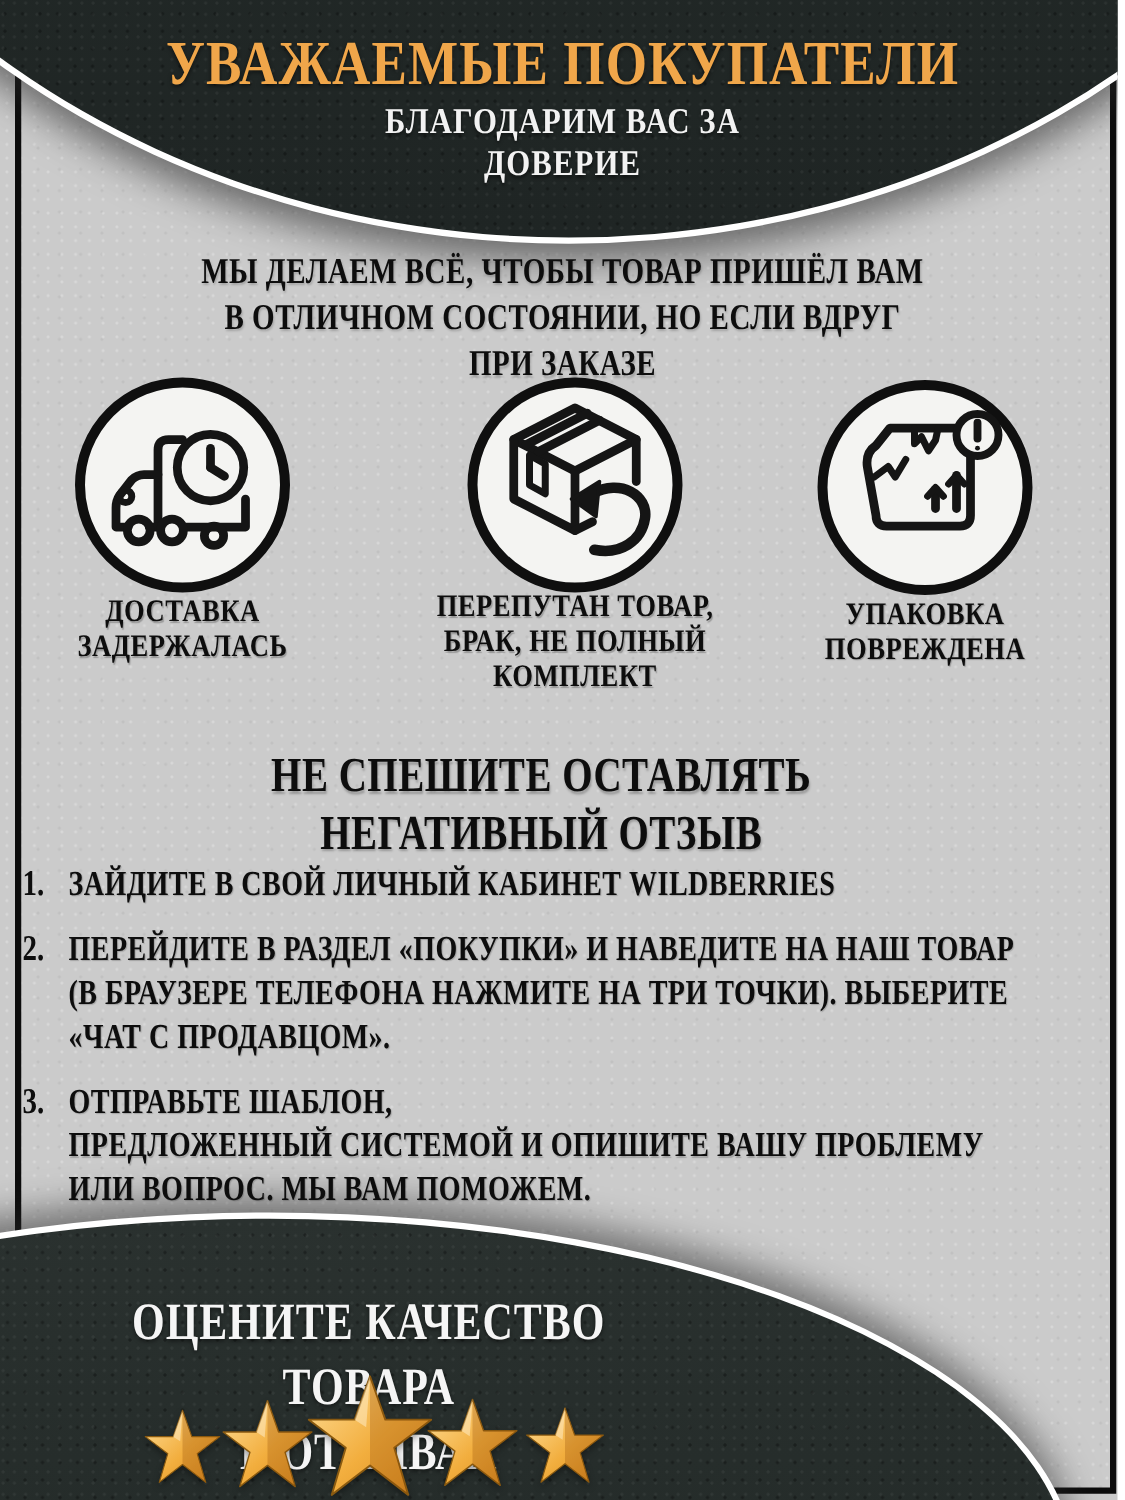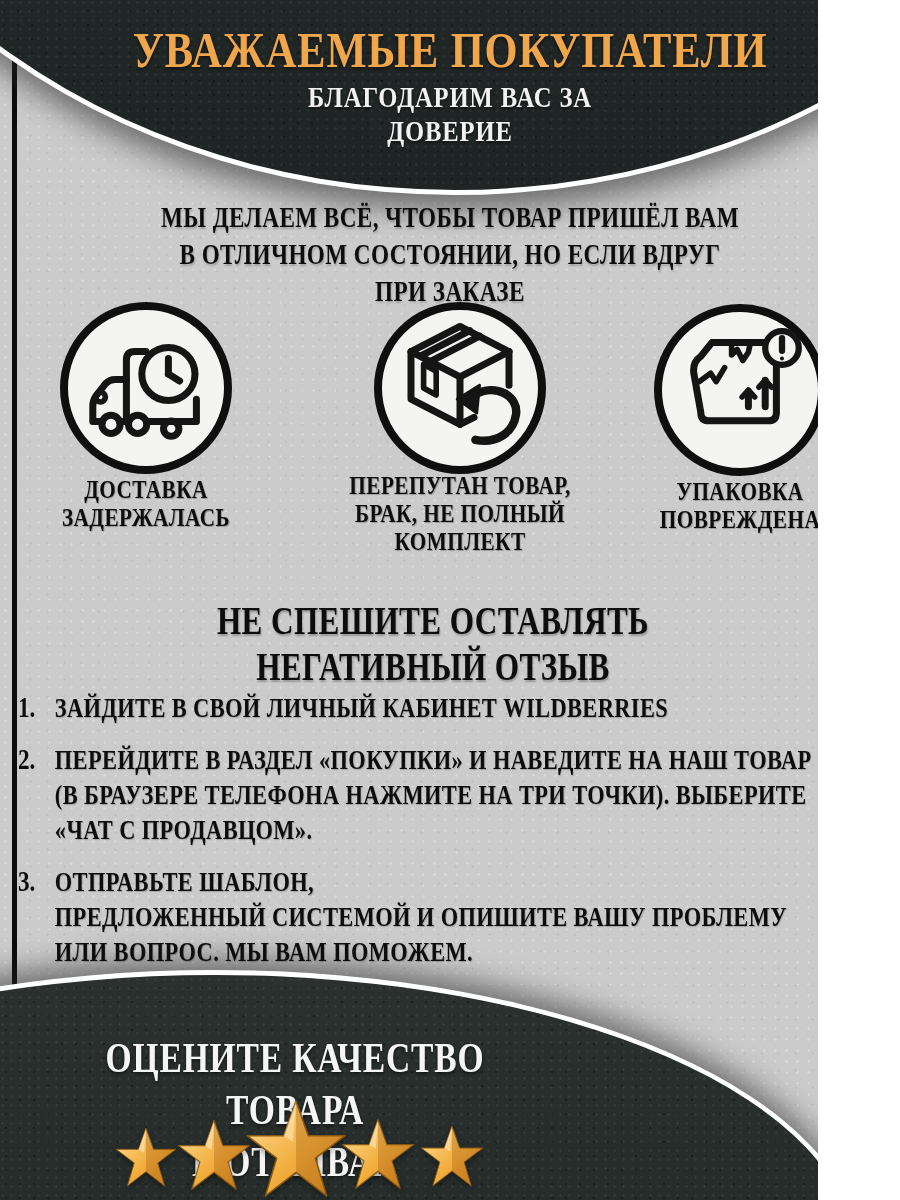--- a/index.html
+++ b/index.html
@@ -1,17 +1,17 @@
 <!DOCTYPE html>
 <html><head>
 <meta charset="utf-8">
 <style>
   html,body{margin:0;padding:0;background:#ffffff;}
   .page{
-    position:relative;width:818px;height:1200px;overflow:hidden;
+    position:relative;width:894px;height:1200px;overflow:hidden;
     background:#cbcbcb;
     font-family:"Liberation Serif","DejaVu Serif",serif;
     -webkit-font-smoothing:antialiased;
   }
   
   .page::before{
     content:"";position:absolute;inset:0;
     background-image:radial-gradient(rgba(255,255,255,.25) 1px, transparent 1.4px),
                      radial-gradient(rgba(0,0,0,.05) 1px, transparent 1.4px);
     background-size:11px 11px,17px 17px;background-position:0 0,5px 8px;

